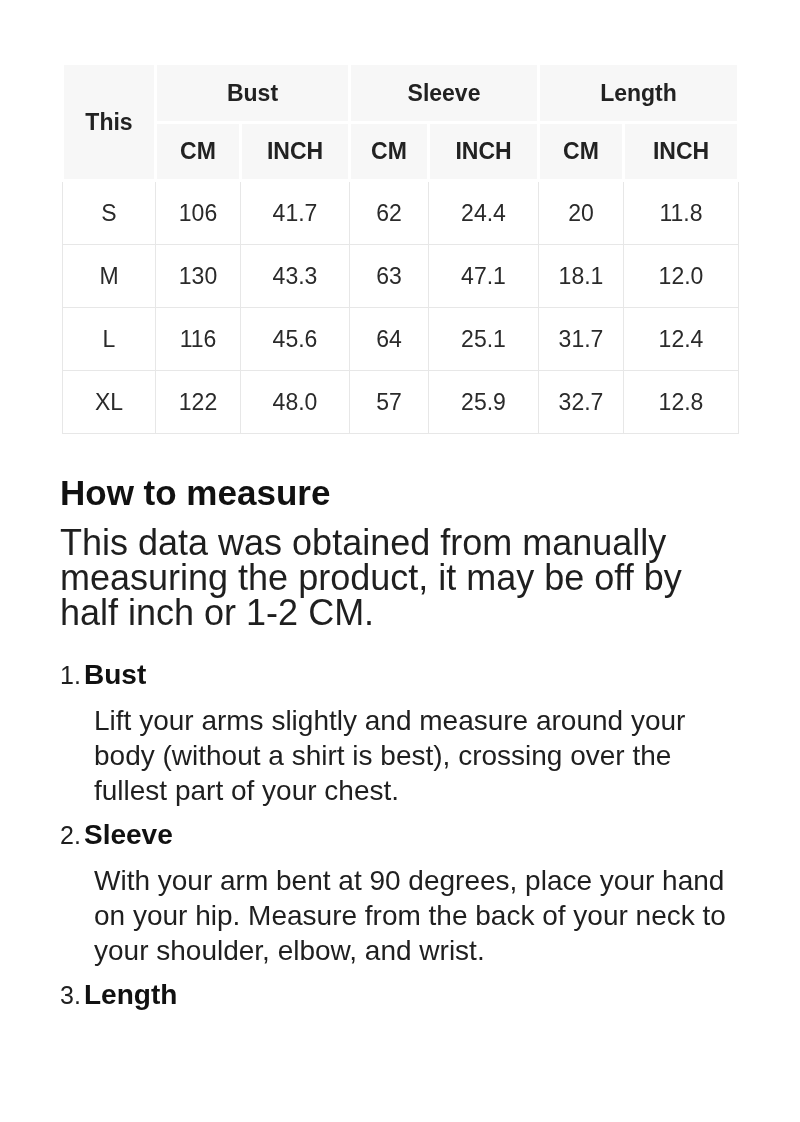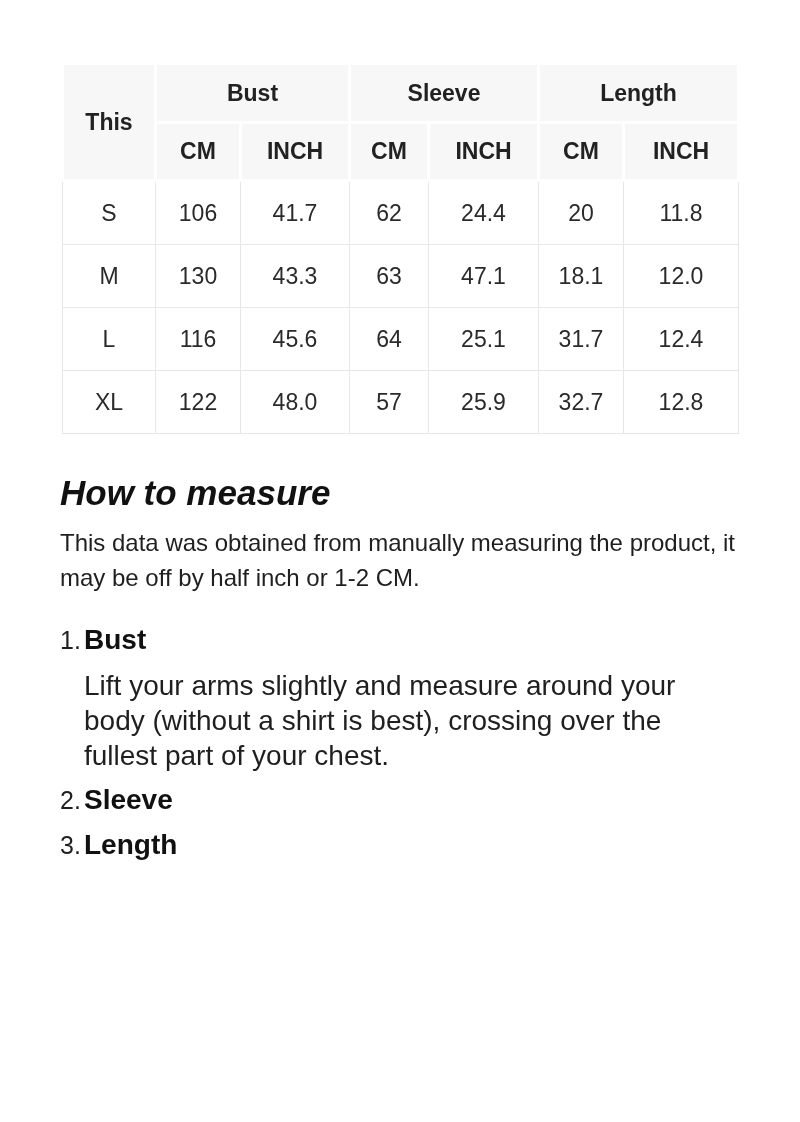--- a/index.html
+++ b/index.html
@@ -47,24 +47,23 @@
   }
 
   
   h2.howto-title {
     font-size: 35px;
     line-height: 41px;
     font-weight: bold;
     color: #111111;
     margin: 38px 0 12px 0;
     letter-spacing: 0;
-    font-style: italic;
   }
   p.howto-intro {
-    font-size: 24px;
+    font-size: 36px;
     line-height: 35px;
     margin: 0 0 27px 0;
     color: #1f1f1f;
   }
   .steps { margin: 0; }
   .step { margin: 0 0 9px 0; }
   .step-head {
     display: flex;
     align-items: baseline;
   }
@@ -75,21 +74,21 @@
     line-height: 35px;
     color: #1f1f1f;
   }
   .step-title {
     font-size: 28px;
     line-height: 35px;
     font-weight: bold;
     color: #111111;
   }
   .step-desc {
-    margin: 10px 0 0 24px;
+    margin: 10px 0 0 34px;
     width: 650px;
     font-size: 28px;
     line-height: 35px;
     color: #1f1f1f;
   }
 </style>
 </head>
 <body>
 
 <div class="page">
@@ -170,20 +169,21 @@
       <span class="step-num">1.</span>
       <span class="step-title">Bust</span>
     </div>
     <p class="step-desc">Lift your arms slightly and measure around your body (without a shirt is best), crossing over the fullest part of your chest.</p>
   </div>
       <div class="step">
     <div class="step-head">
       <span class="step-num">2.</span>
       <span class="step-title">Sleeve</span>
     </div>
+    <p class="step-desc">With your arm bent at 90 degrees, place your hand on your hip. Measure from the back of your neck to your shoulder, elbow, and wrist.</p>
   </div>
       <div class="step">
     <div class="step-head">
       <span class="step-num">3.</span>
       <span class="step-title">Length</span>
     </div>
   </div>
     </div>
 
 </div>

